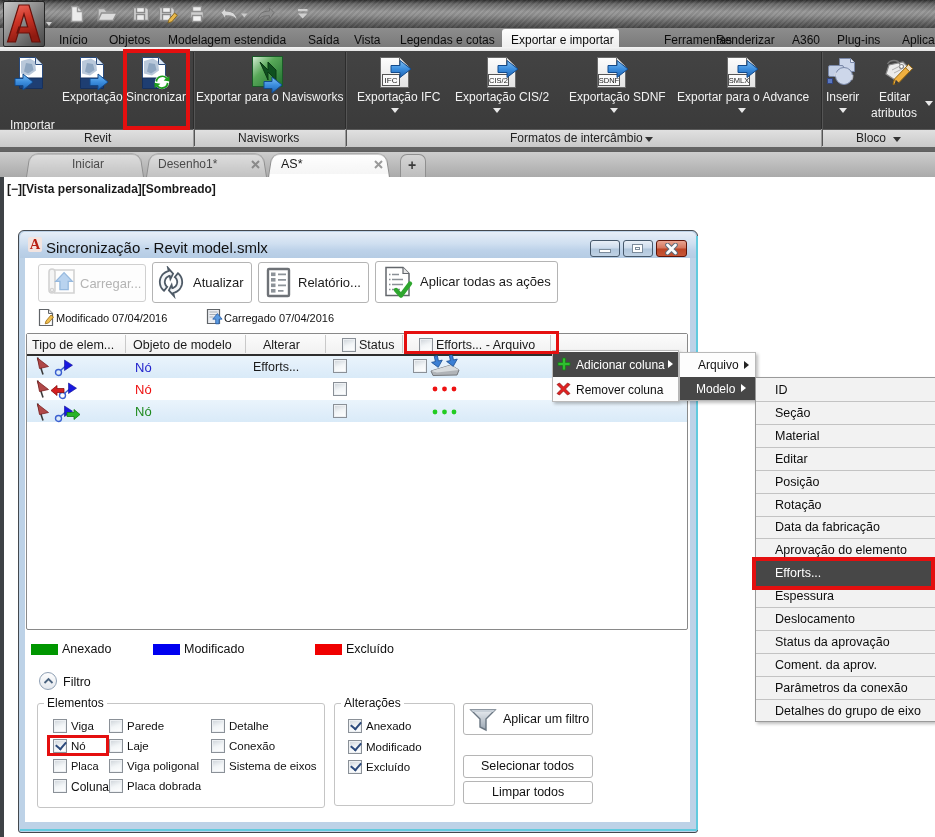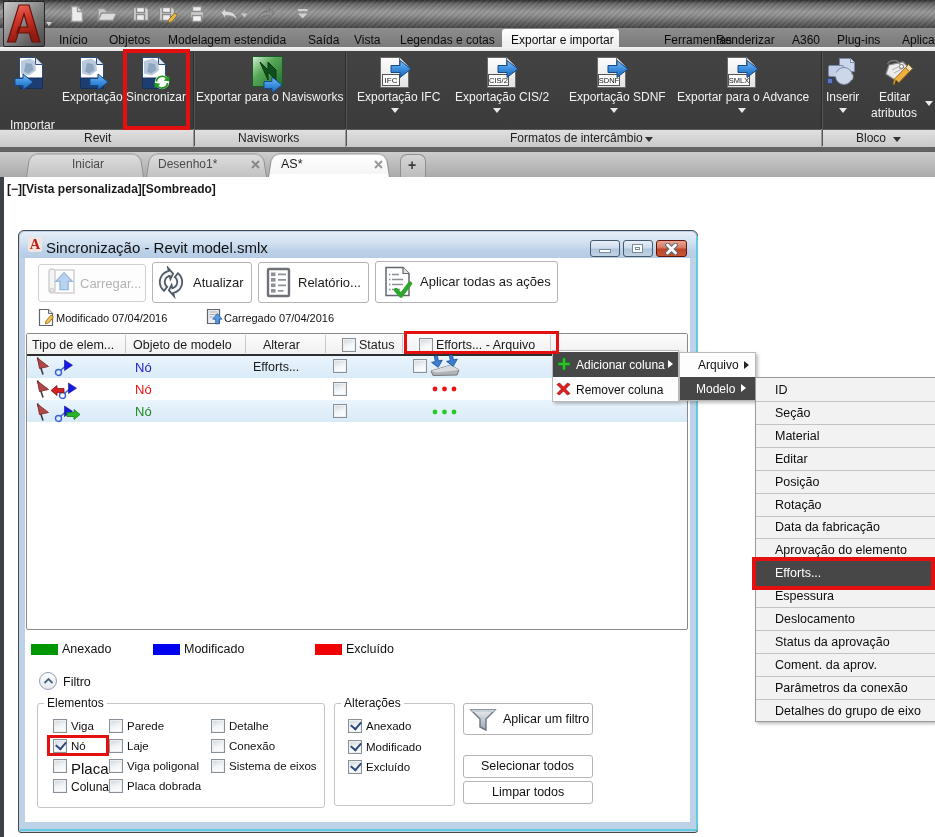--- a/index.html
+++ b/index.html
@@ -434,21 +434,21 @@
 <div class="abs" style="left:37px;top:703px;width:288px;height:105px;border:1px solid #c5c5c5;border-radius:3px;box-sizing:border-box;"></div>
 <span class="tx" style="left:44px;top:696px;font-size:12px;color:#101010;background:#fff;padding:0 3px;">Elementos</span>
 <div class="abs" style="left:334px;top:703px;width:121px;height:103px;border:1px solid #c5c5c5;border-radius:3px;box-sizing:border-box;"></div>
 <span class="tx" style="left:341px;top:696px;font-size:12px;color:#101010;background:#fff;padding:0 3px;">Alterações</span>
 
 <div class="cb" style="left:53px;top:719px;"></div>
     <span class="tx" style="left:71px;top:720px;font-size:11.5px;color:#101010;">Viga</span>
 <div class="cb cbk" style="left:53px;top:739px;"></div>
     <span class="tx" style="left:71px;top:740px;font-size:11.5px;color:#101010;">Nó</span>
 <div class="cb" style="left:53px;top:759px;"></div>
-    <span class="tx" style="left:71px;top:760px;font-size:15px;color:#101010;">Placa</span>
+    <span class="tx" style="left:71px;top:760px;font-size:11px;color:#101010;">Placa</span>
 <div class="cb" style="left:53px;top:779px;"></div>
     <span class="tx" style="left:71px;top:780px;font-size:12px;color:#101010;">Coluna</span>
 <div class="cb" style="left:109px;top:719px;"></div>
     <span class="tx" style="left:127px;top:720px;font-size:11.5px;color:#101010;">Parede</span>
 <div class="cb" style="left:109px;top:739px;"></div>
     <span class="tx" style="left:127px;top:740px;font-size:11.5px;color:#101010;">Laje</span>
 <div class="cb" style="left:109px;top:759px;"></div>
     <span class="tx" style="left:127px;top:760px;font-size:11.5px;color:#101010;">Viga poligonal</span>
 <div class="cb" style="left:109px;top:779px;"></div>
     <span class="tx" style="left:127px;top:780px;font-size:11.5px;color:#101010;">Placa dobrada</span>

